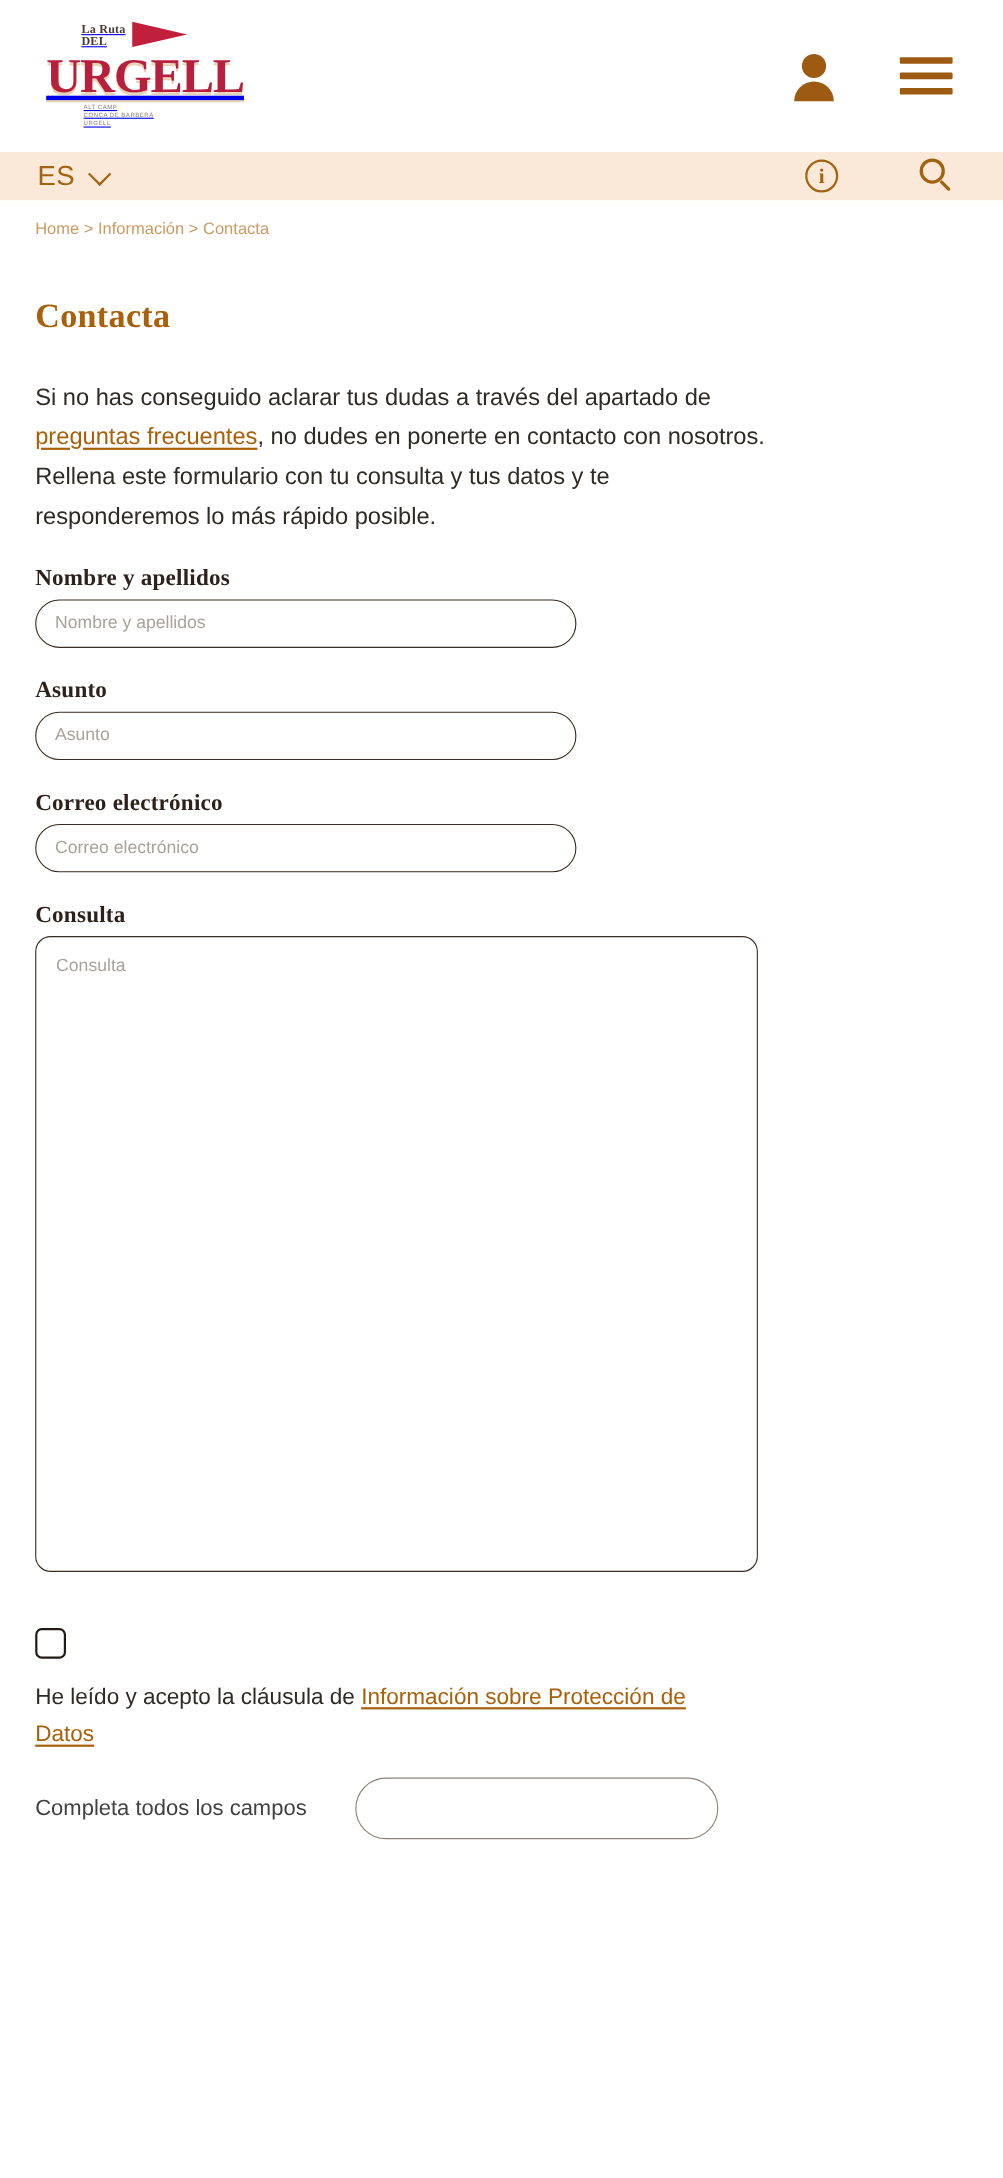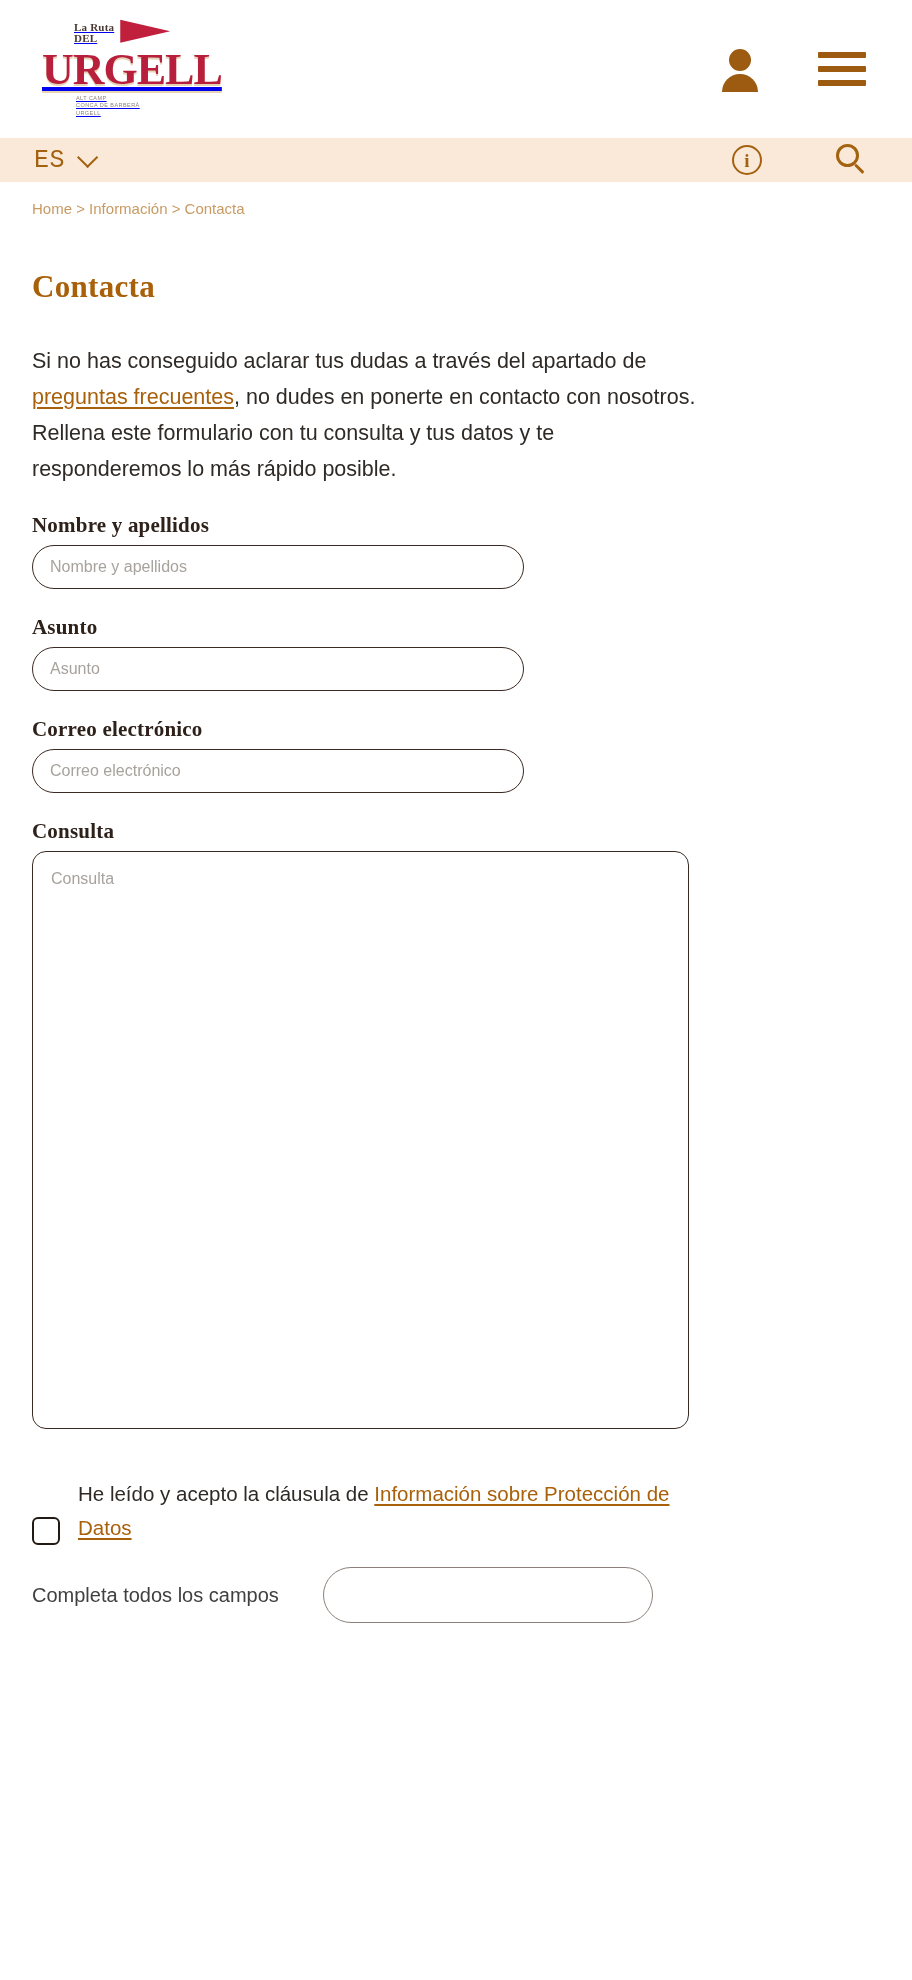--- a/index.html
+++ b/index.html
@@ -121,21 +121,21 @@
     height: 44px;
     background: #fae9d8;
     display: flex;
     align-items: center;
     padding: 0 34px;
   }
   .lang-select {
     display: flex;
     align-items: baseline;
     gap: 13px;
-    font-family: Liberation Mono, monospace;
+    font-family: Liberation Sans, sans-serif;
     font-size: 25px;
     color: #a2620f;
     letter-spacing: .5px;
   }
   .chev {
     width: 15px; height: 15px;
     border-right: 2.5px solid #a2620f;
     border-bottom: 2.5px solid #a2620f;
     transform: rotate(45deg) translateY(-3px);
   }
@@ -247,22 +247,23 @@
     font-family: "Liberation Sans", sans-serif;
     resize: none;
     outline: none;
     line-height: 22px;
   }
   .text-area::placeholder { color: #a8a29c; }
 
   .consent {
     margin-top: 44px;
     display: flex;
-    align-items: flex-end;
+    align-items: flex-start;
     gap: 18px;
+    flex-direction: column;
   }
   .checkbox {
     flex: 0 0 auto;
     width: 28px; height: 28px;
     border: 2px solid #231a14;
     border-radius: 6px;
     background: #fff;
     margin-top: 2px;
     cursor: pointer;
   }

